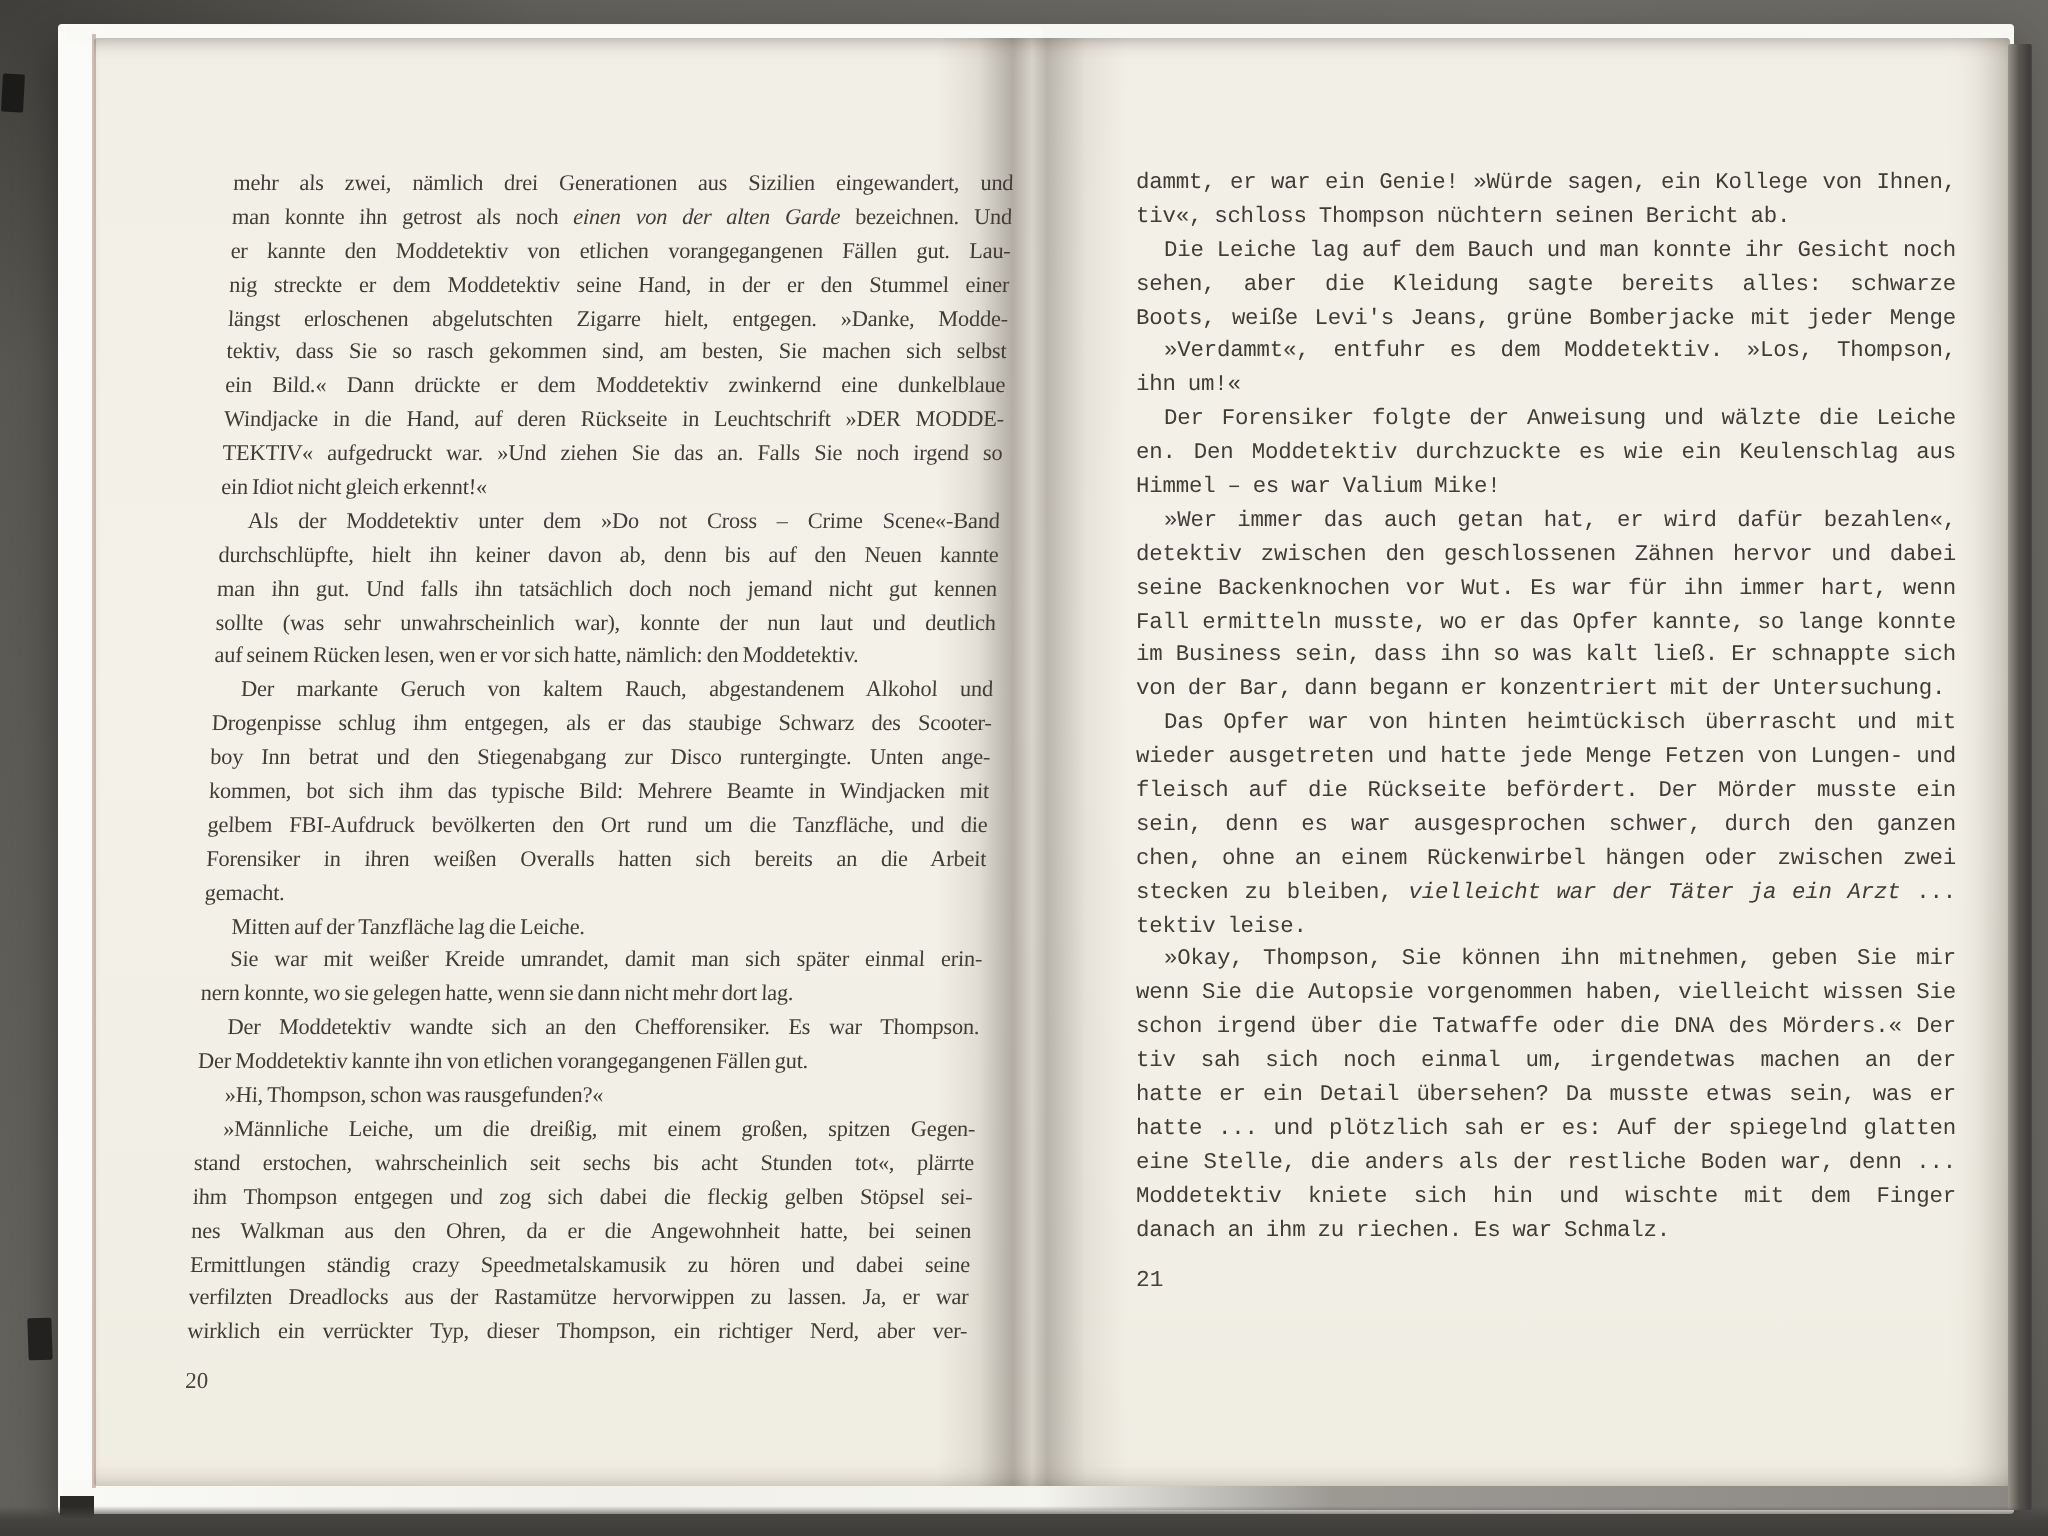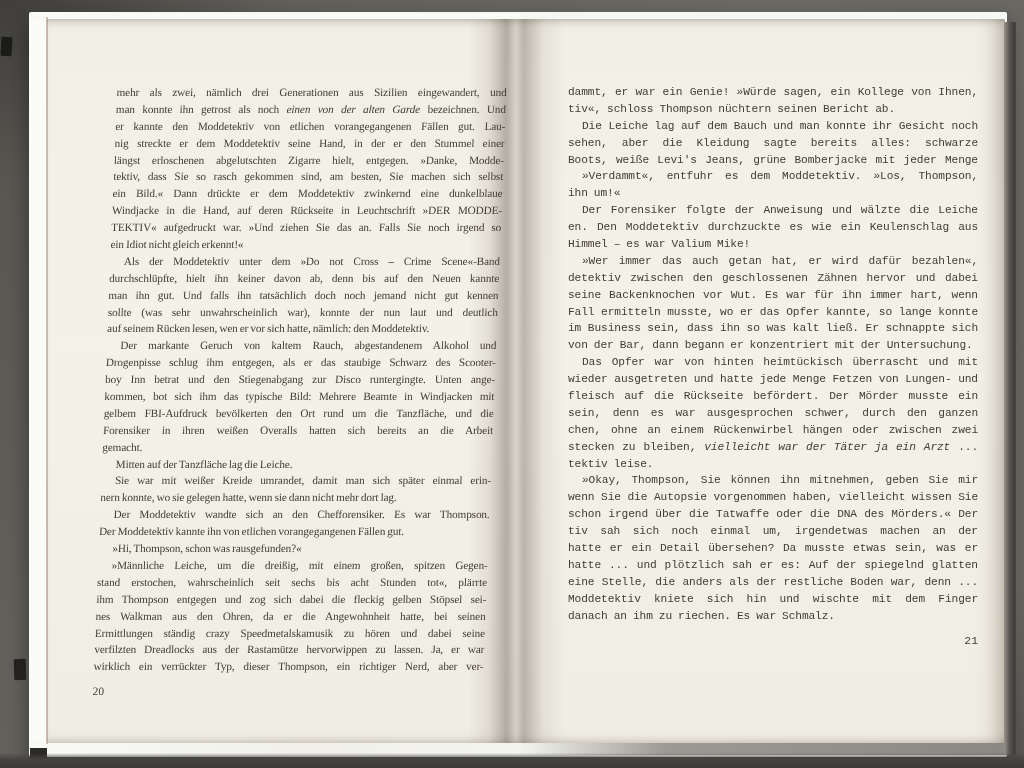--- a/index.html
+++ b/index.html
@@ -37,21 +37,21 @@
 
   .text-col{position:absolute;top:84px;color:#413c35;}
   .text-col.left{left:117px;width:390px;transform:skewX(-2.3deg);transform-origin:0 0;}
   .text-col.right{left:568px;width:410px;font-family:Liberation Mono, monospace;}
   .line{height:16.9px;line-height:16.9px;font-size:11.2px;letter-spacing:-0.1px;word-spacing:-0.6px;
     text-align:justify;text-align-last:justify;overflow:hidden;}
   .line.end{text-align:left;text-align-last:left;}
   .line.ind{padding-left:14px;}
   .line i{font-style:italic;}
   .folio{margin-top:9px;font-size:11.4px;line-height:14px;color:#46413a;}
-  .text-col.right .folio{text-align:right;}
+  .text-col.right .folio{text-align:left;}
 </style>
 </head>
 <body>
 
 <div class="scene">
   <div class="corner-shade"></div>
 
   <div class="cover-sheet"></div>
   <div class="top-edge"></div>
   <div class="bottom-edge-left"></div>

